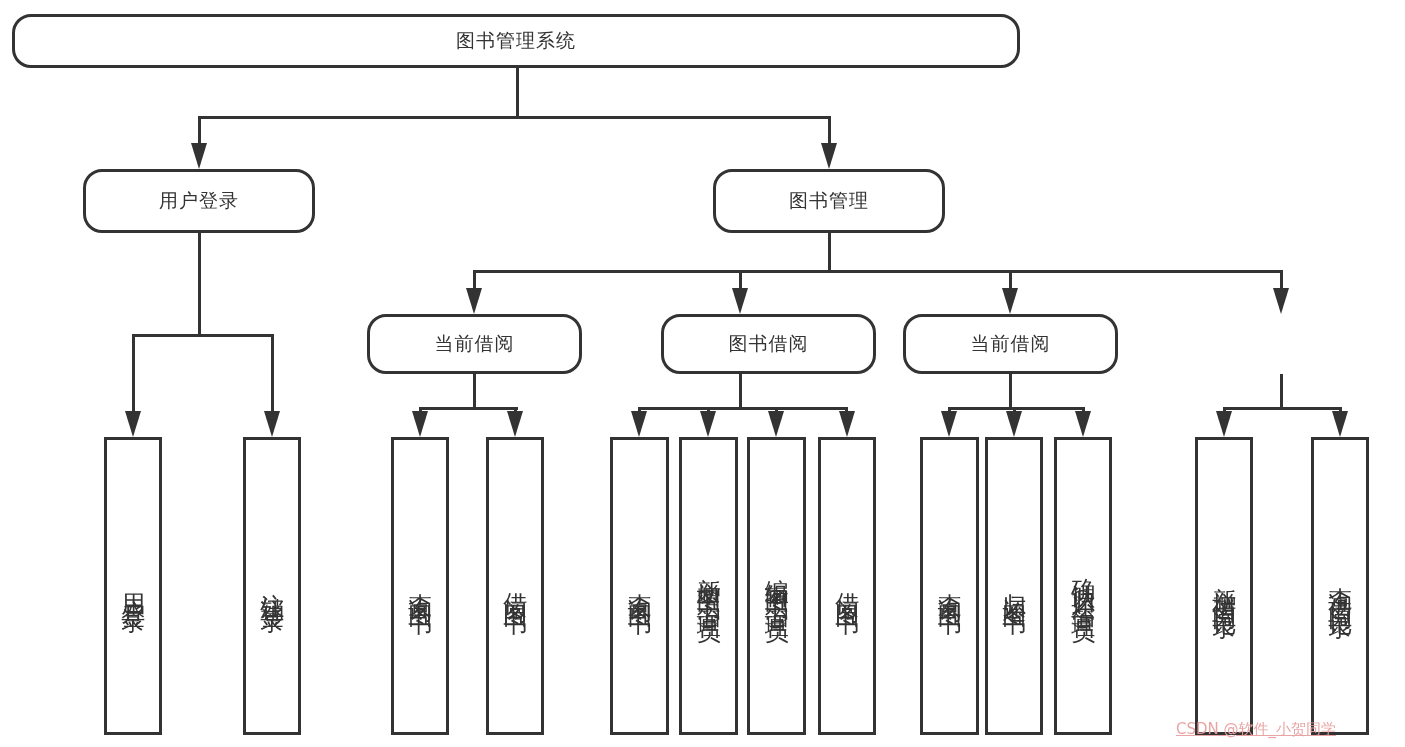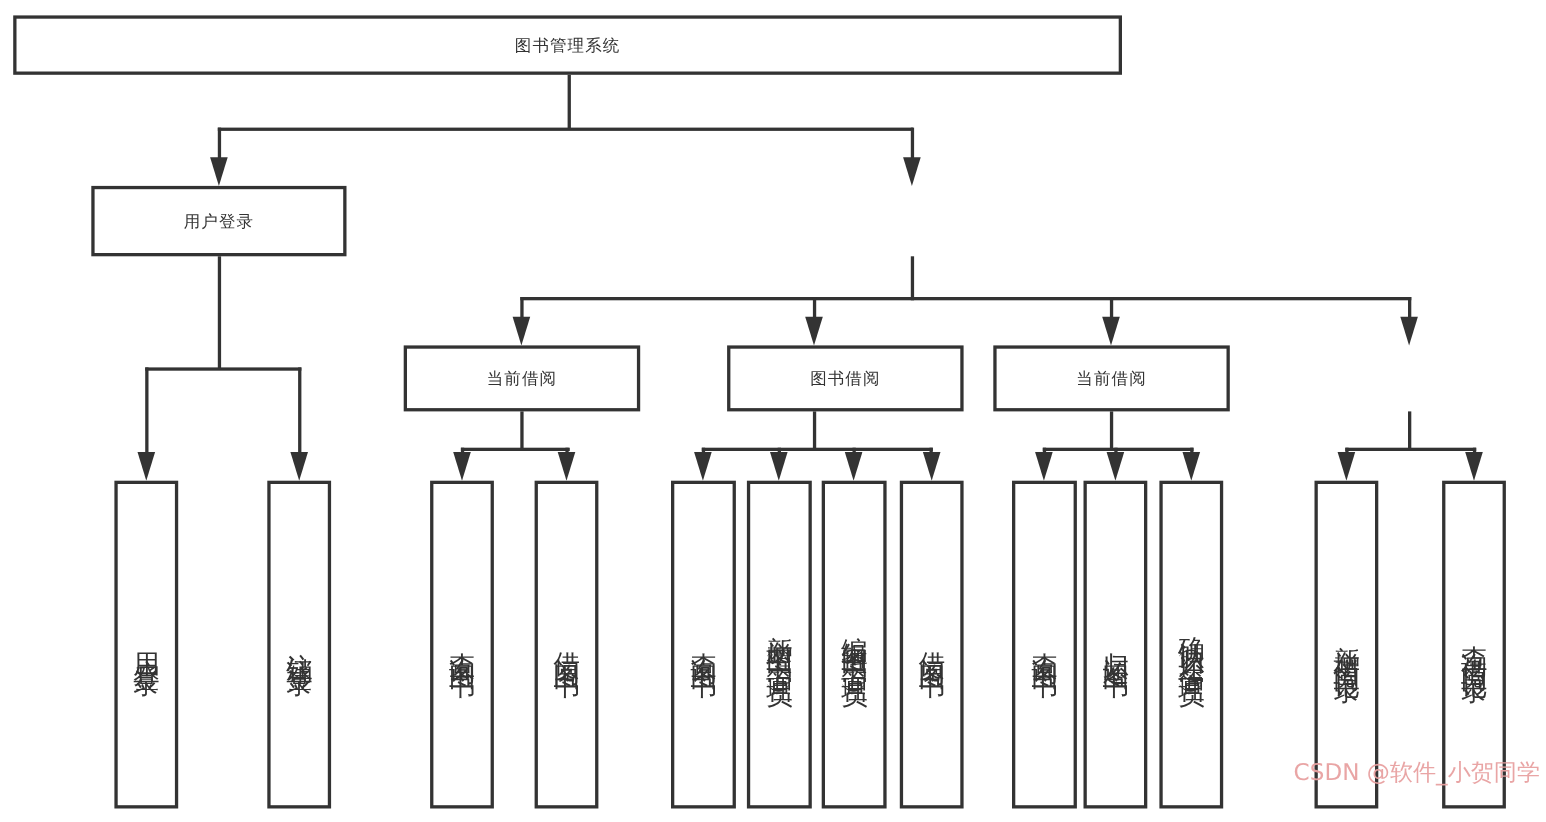--- a/index.html
+++ b/index.html
@@ -4,54 +4,55 @@
 <style>
   html,body{margin:0;padding:0;background:#ffffff;}
   .canvas{
     position:relative;width:1405px;height:747px;background:#ffffff;overflow:hidden;
     font-family:"DejaVu Sans","Liberation Sans",sans-serif;color:#333333;
   }
   .box{
     position:absolute;border:3px solid #333333;background:#ffffff;
     display:flex;align-items:center;justify-content:center;box-sizing:border-box;
   }
-  .hlabel{font-size:15px;letter-spacing:1px;}
+  .hlabel{font-size:19px;letter-spacing:1px;border-radius:19px;}
   .leaf{top:437px;height:298px;width:58px;}
   .vtext{
     writing-mode:vertical-rl;text-orientation:mixed;
     font-size:24px;letter-spacing:6px;line-height:1.1;
   }
   .hline,.vline{position:absolute;background:#333333;}
   .hline{height:3px;}
   .vline{width:3px;}
   .arrow{
     position:absolute;width:0;height:0;
     border-left:8px solid transparent;border-right:8px solid transparent;
     border-top:26px solid #333333;
   }
   .watermark{
-    position:absolute;left:1176px;top:688px;z-index:5;
-    font-size:21px;color:rgba(232,160,160,0.95);white-space:nowrap;
+    position:absolute;left:1176px;top:720px;z-index:5;
+    font-size:15px;color:rgba(232,160,160,0.95);white-space:nowrap;text-decoration:underline;
   }
 </style>
 </head>
 <body>
 
 <div class="canvas">
 
   <div class="box hlabel" style="left:12px;top:14px;width:1008px;height:54px;">图书管理系统</div>
 
   <div class="vline" style="left:516px;top:68px;height:50px;"></div>
   <div class="hline" style="left:198px;top:116px;width:632px;"></div>
   <div class="vline" style="left:198px;top:116px;height:30px;"></div>
   <div class="vline" style="left:828px;top:116px;height:30px;"></div>
   <div class="arrow" style="left:191px;top:143px;"></div>
   <div class="arrow" style="left:821px;top:143px;"></div>
 
   <div class="box hlabel" style="left:83px;top:169px;width:232px;height:64px;">用户登录</div>
+  <div class="box hlabel" style="left:713px;top:169px;width:232px;height:64px;">图书管理</div>
 
   <div class="vline" style="left:198px;top:233px;height:103px;"></div>
   <div class="hline" style="left:132px;top:334px;width:142px;"></div>
   <div class="vline" style="left:132px;top:334px;height:77px;"></div>
   <div class="vline" style="left:271px;top:334px;height:77px;"></div>
   <div class="arrow" style="left:125px;top:411px;"></div>
   <div class="arrow" style="left:264px;top:411px;"></div>
 
   <div class="vline" style="left:828px;top:233px;height:40px;"></div>
   <div class="hline" style="left:473px;top:270px;width:810px;"></div>

